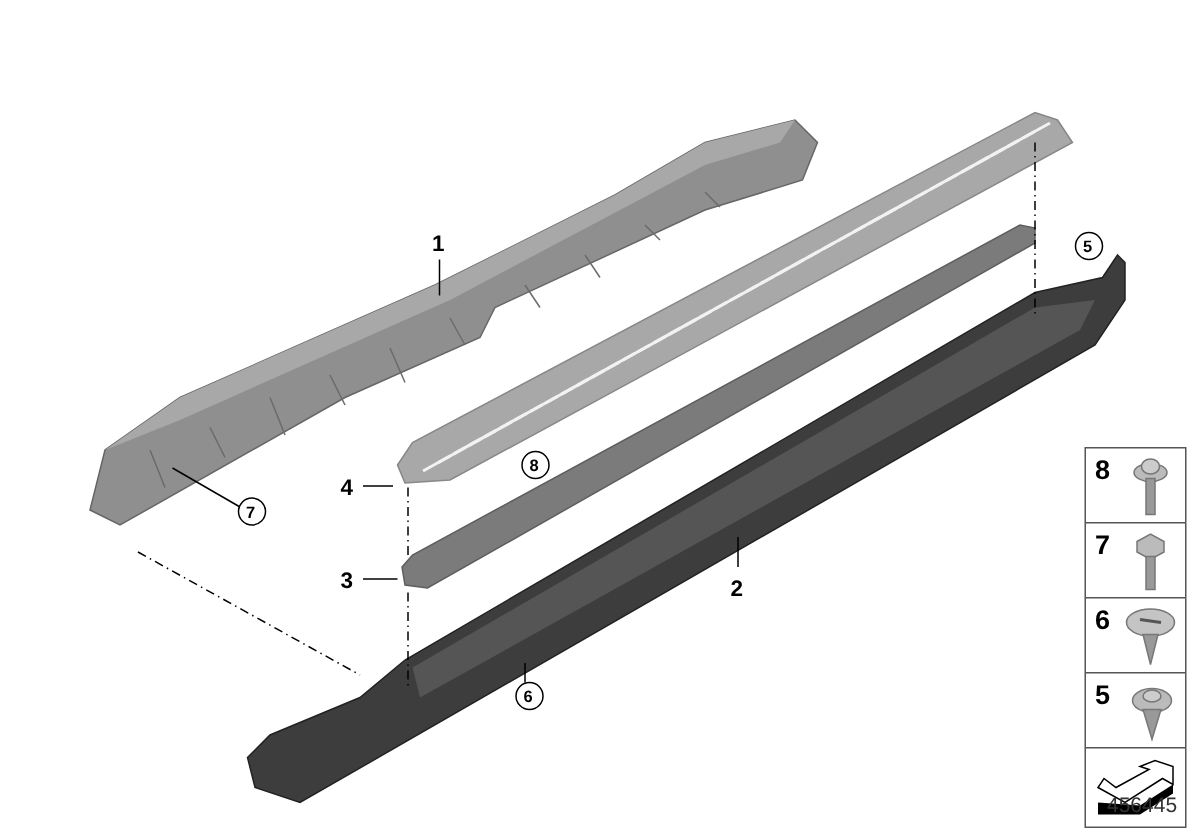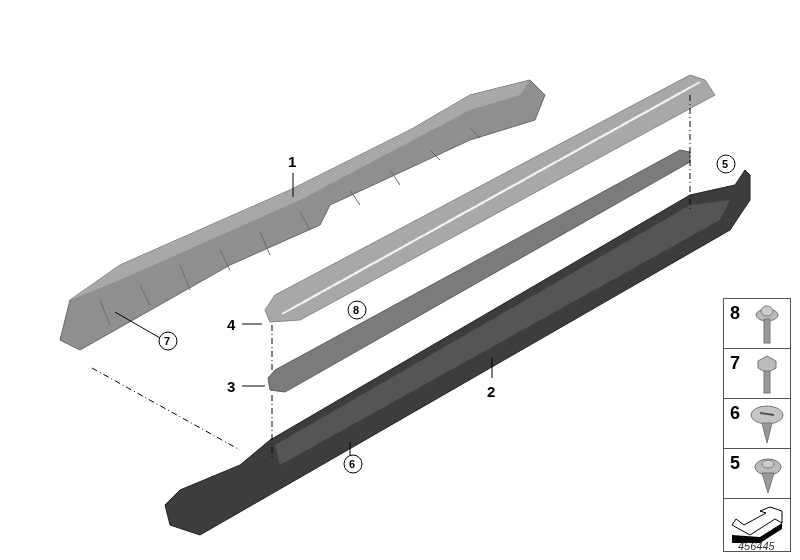--- a/index.html
+++ b/index.html
@@ -3,21 +3,21 @@
 <meta charset="utf-8">
 <style>
   html,body{margin:0;padding:0;background:#fff;}
   body{width:800px;height:560px;position:relative;overflow:hidden;font-family:"Liberation Sans",sans-serif;}
   svg.main{position:absolute;left:0;top:0;}
   .lbl{font-family:"Liberation Sans",sans-serif;font-weight:bold;font-size:15px;fill:#000;}
   .clbl{font-family:"Liberation Sans",sans-serif;font-weight:bold;font-size:11px;fill:#000;}
   .legend-box{position:absolute;left:723px;top:298px;width:66px;height:252px;border:1px solid #555;}
   .legend-cell{position:absolute;left:0;width:66px;height:49px;border-bottom:1px solid #555;}
   .legend-num{position:absolute;left:6px;top:4px;font-weight:bold;font-size:18px;font-family:"Liberation Sans",sans-serif;}
-  .diagram-id{position:absolute;left:738px;top:540px;font-size:11px;color:#333;font-family:"Liberation Sans",sans-serif;font-style:italic;}
+  .diagram-id{position:absolute;left:738px;top:528px;font-size:14px;color:#333;font-family:"Liberation Sans",sans-serif;}
 </style>
 </head>
 <body>
 
 <svg class="main" width="800" height="560" viewBox="0 0 800 560">
 
   <g>
     <polygon points="60,340 70,300 120,265 290,190 410,130 470,95 530,80 545,95 535,120 470,140 330,205 320,225 230,265 80,350" fill="#8f8f8f" stroke="#666" stroke-width="1"></polygon>
     <polygon points="70,300 120,265 290,190 410,130 470,95 530,80 520,95 470,110 300,200 120,280" fill="#a8a8a8"></polygon>
     <g stroke="#6b6b6b" stroke-width="1">

